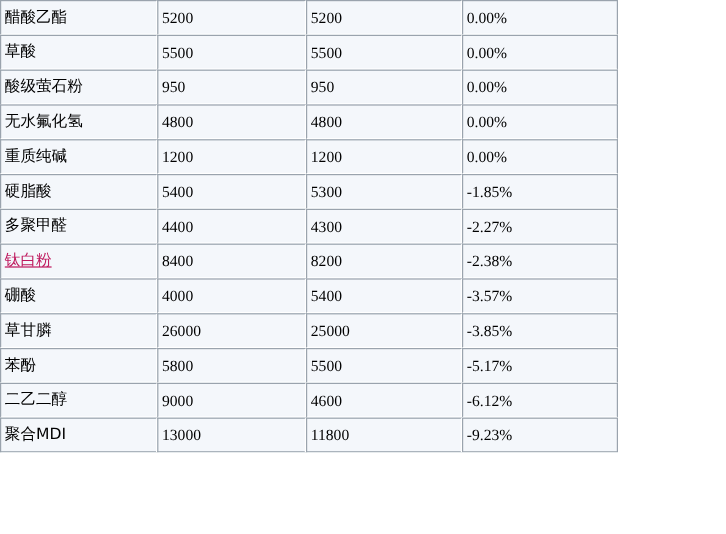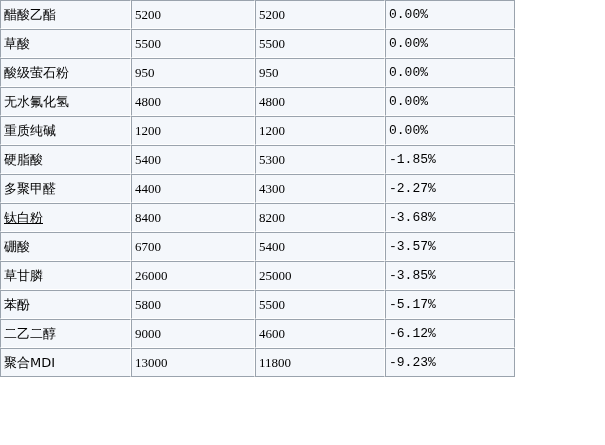--- a/index.html
+++ b/index.html
@@ -52,24 +52,24 @@
   
   table.price-table tr td:last-child {
     border-right: 1px solid #9aa3ad;
   }
   table.price-table tr:last-child td {
     border-bottom: 1px solid #9aa3ad;
   }
 
   td.cell-name { letter-spacing: 0px; }
   td.cell-num  { font-family: Liberation Serif, serif; font-size: 12px; }
-  td.cell-chg  { font-family: Liberation Mono, monospace; font-size: 12px; }
+  td.cell-chg  { font-family: Liberation Serif, serif; font-size: 12px; }
 
   a.product-link {
-    color: #000000;
+    color: #be185d;
     text-decoration: underline;
     cursor: pointer;
   }
 </style>
 </head>
 <body>
 
 <div id="price-table-wrap">
   <table class="price-table">
     <colgroup>
@@ -118,25 +118,25 @@
         <tr>
           <td class="cell-name">多聚甲醛</td>
           <td class="cell-num">4400</td>
           <td class="cell-num">4300</td>
           <td class="cell-chg">-2.27%</td>
         </tr>
         <tr>
           <td class="cell-name"><a class="product-link">钛白粉</a></td>
           <td class="cell-num">8400</td>
           <td class="cell-num">8200</td>
-          <td class="cell-chg">-3.68%</td>
+          <td class="cell-chg">-2.38%</td>
         </tr>
         <tr>
           <td class="cell-name">硼酸</td>
-          <td class="cell-num">6700</td>
+          <td class="cell-num">4000</td>
           <td class="cell-num">5400</td>
           <td class="cell-chg">-3.57%</td>
         </tr>
         <tr>
           <td class="cell-name">草甘膦</td>
           <td class="cell-num">26000</td>
           <td class="cell-num">25000</td>
           <td class="cell-chg">-3.85%</td>
         </tr>
         <tr>

